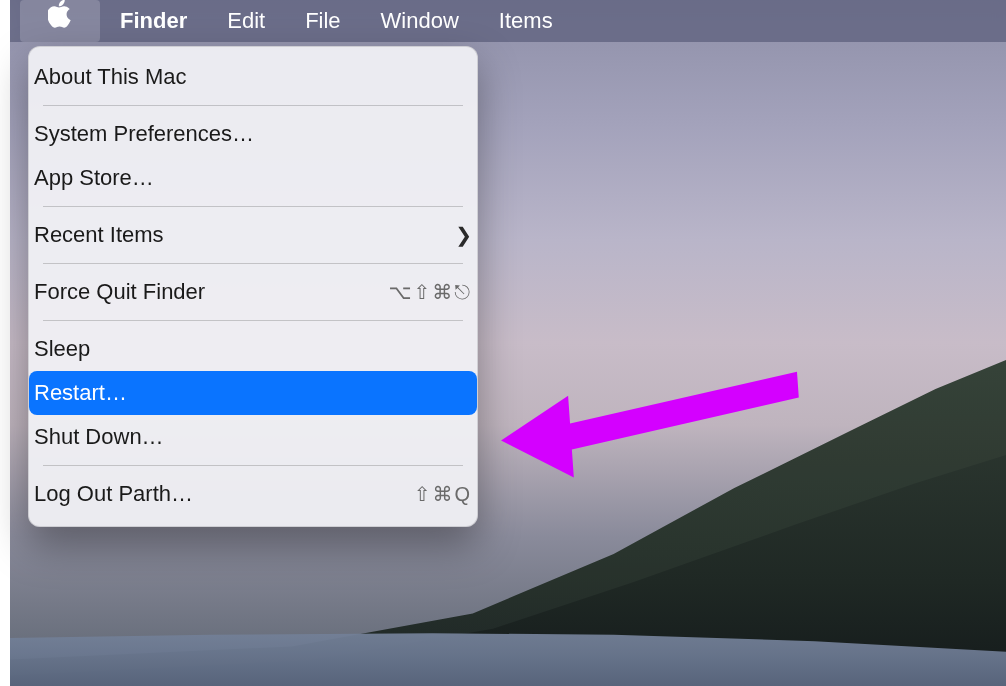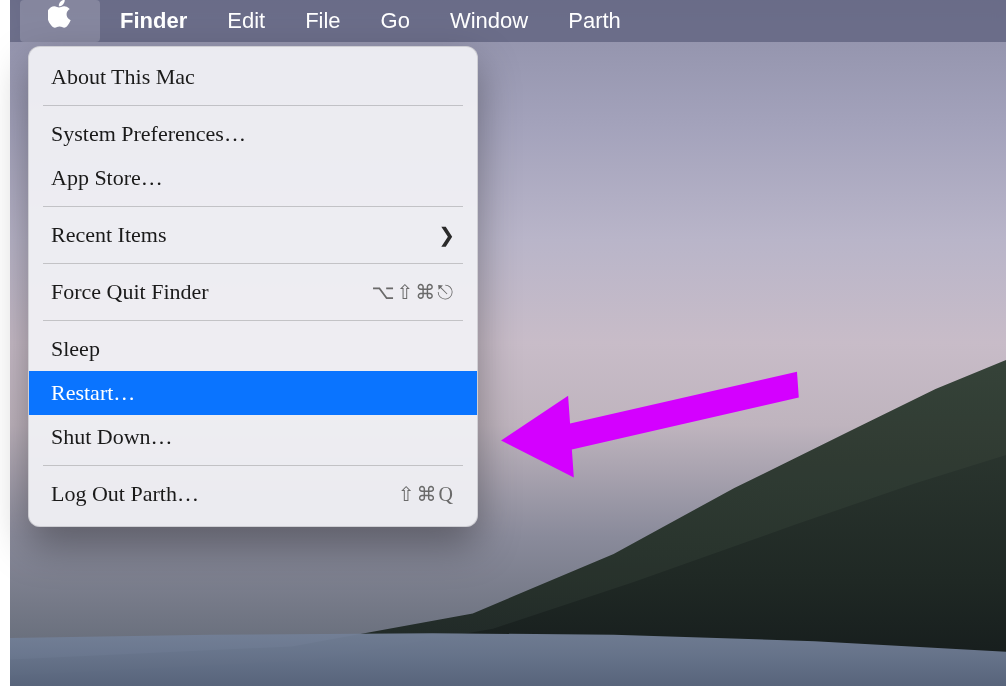--- a/index.html
+++ b/index.html
@@ -56,25 +56,24 @@
     background: rgba(240,240,244,.94);
     border:1px solid rgba(0,0,0,.12);
     border-radius:12px;
     box-shadow: 0 18px 40px rgba(0,0,0,.35);
     padding:8px 0 10px;
     color:#1a1a1a;
   }
   .menu-row {
     position:relative;
     display:flex; align-items:center;
-    height:44px; padding:0 22px;
+    height:44px; padding:0 5px;
     font-size:22px;
-    font-family:Liberation Serif, serif;
   }
-  .menu-row.highlight { background:#0a74ff; color:#fff; }
+  .menu-row.highlight { background:#0a74ff; color:#fff;border-radius:8px; }
   .menu-sep { height:1px; margin:6px 14px; background:rgba(0,0,0,.18); }
   .submenu-arrow { margin-left:auto; font-size:20px; color:#2a2a2a; }
   .shortcut { margin-left:auto; font-size:20px; color:#6a6a6a; letter-spacing:2px; }
 
   
   .anno-arrow { position:absolute; top:360px; left:490px; width:300px; height:120px; }
   .anno-arrow svg { width:100%; height:100%; }
 </style>
 </head>
 <body>
@@ -88,23 +87,22 @@
     <div class="apple-logo menubar-item active">
       <span>
         <svg viewBox="0 0 170 200">
             <path d="M132 104c0-26 21-38 22-39-12-18-31-20-37-21-16-2-31 9-39 9s-20-9-34-9c-17 0-33 10-42 26-18 31-5 77 13 102 9 13 19 27 33 26 13-1 18-8 34-8s20 8 34 8 23-13 31-26c10-14 14-28 14-29-1 0-29-11-29-39zM108 30c7-9 12-21 11-33-11 1-24 7-31 16-7 8-13 20-11 32 12 1 24-6 31-15z"></path>
           </svg>
       </span>
     </div>
     <div class="menubar-item bold">Finder</div>
     <div class="menubar-item">Edit</div>
     <div class="menubar-item">File</div>
-    <div class="menubar-item">Go</div>
     <div class="menubar-item">Window</div>
-    <div class="menubar-item">Parth</div>
+    <div class="menubar-item">Items</div>
   </div>
 
   <div class="menu">
     <div class="menu-row">
       <span>About This Mac</span>
     </div>
     <div class="menu-sep"></div>
     <div class="menu-row">
       <span>System Preferences…</span>
     </div>

